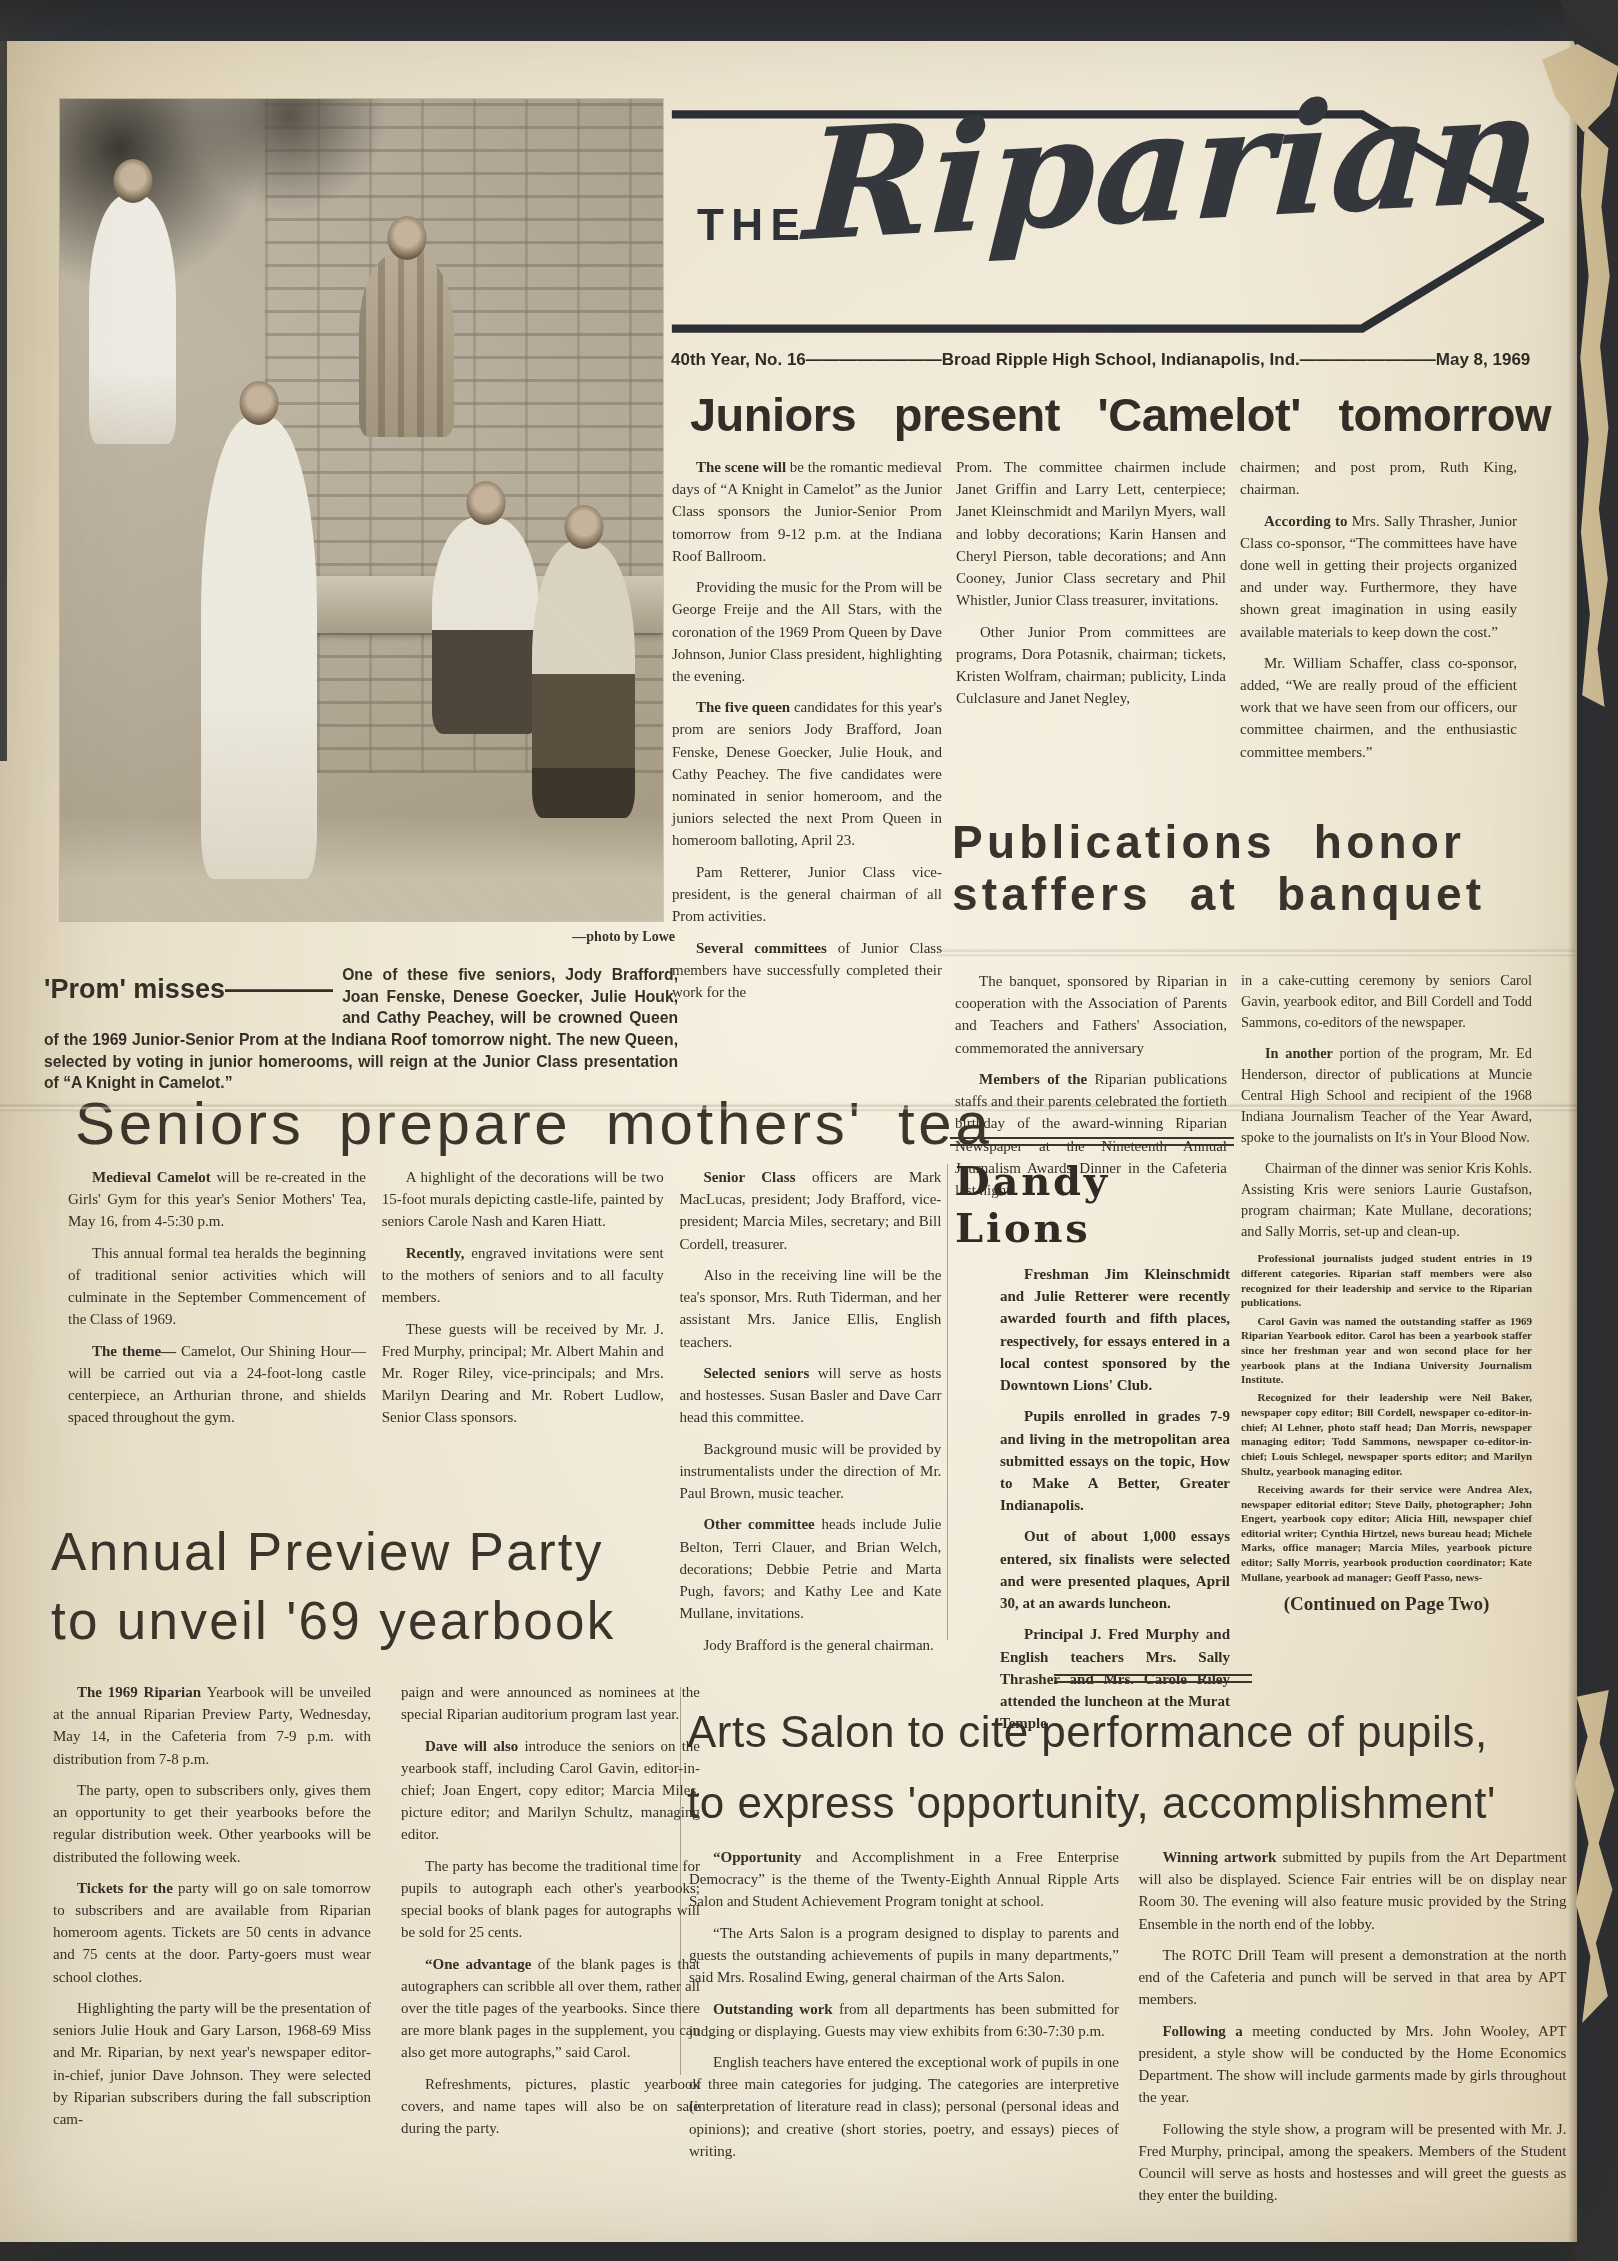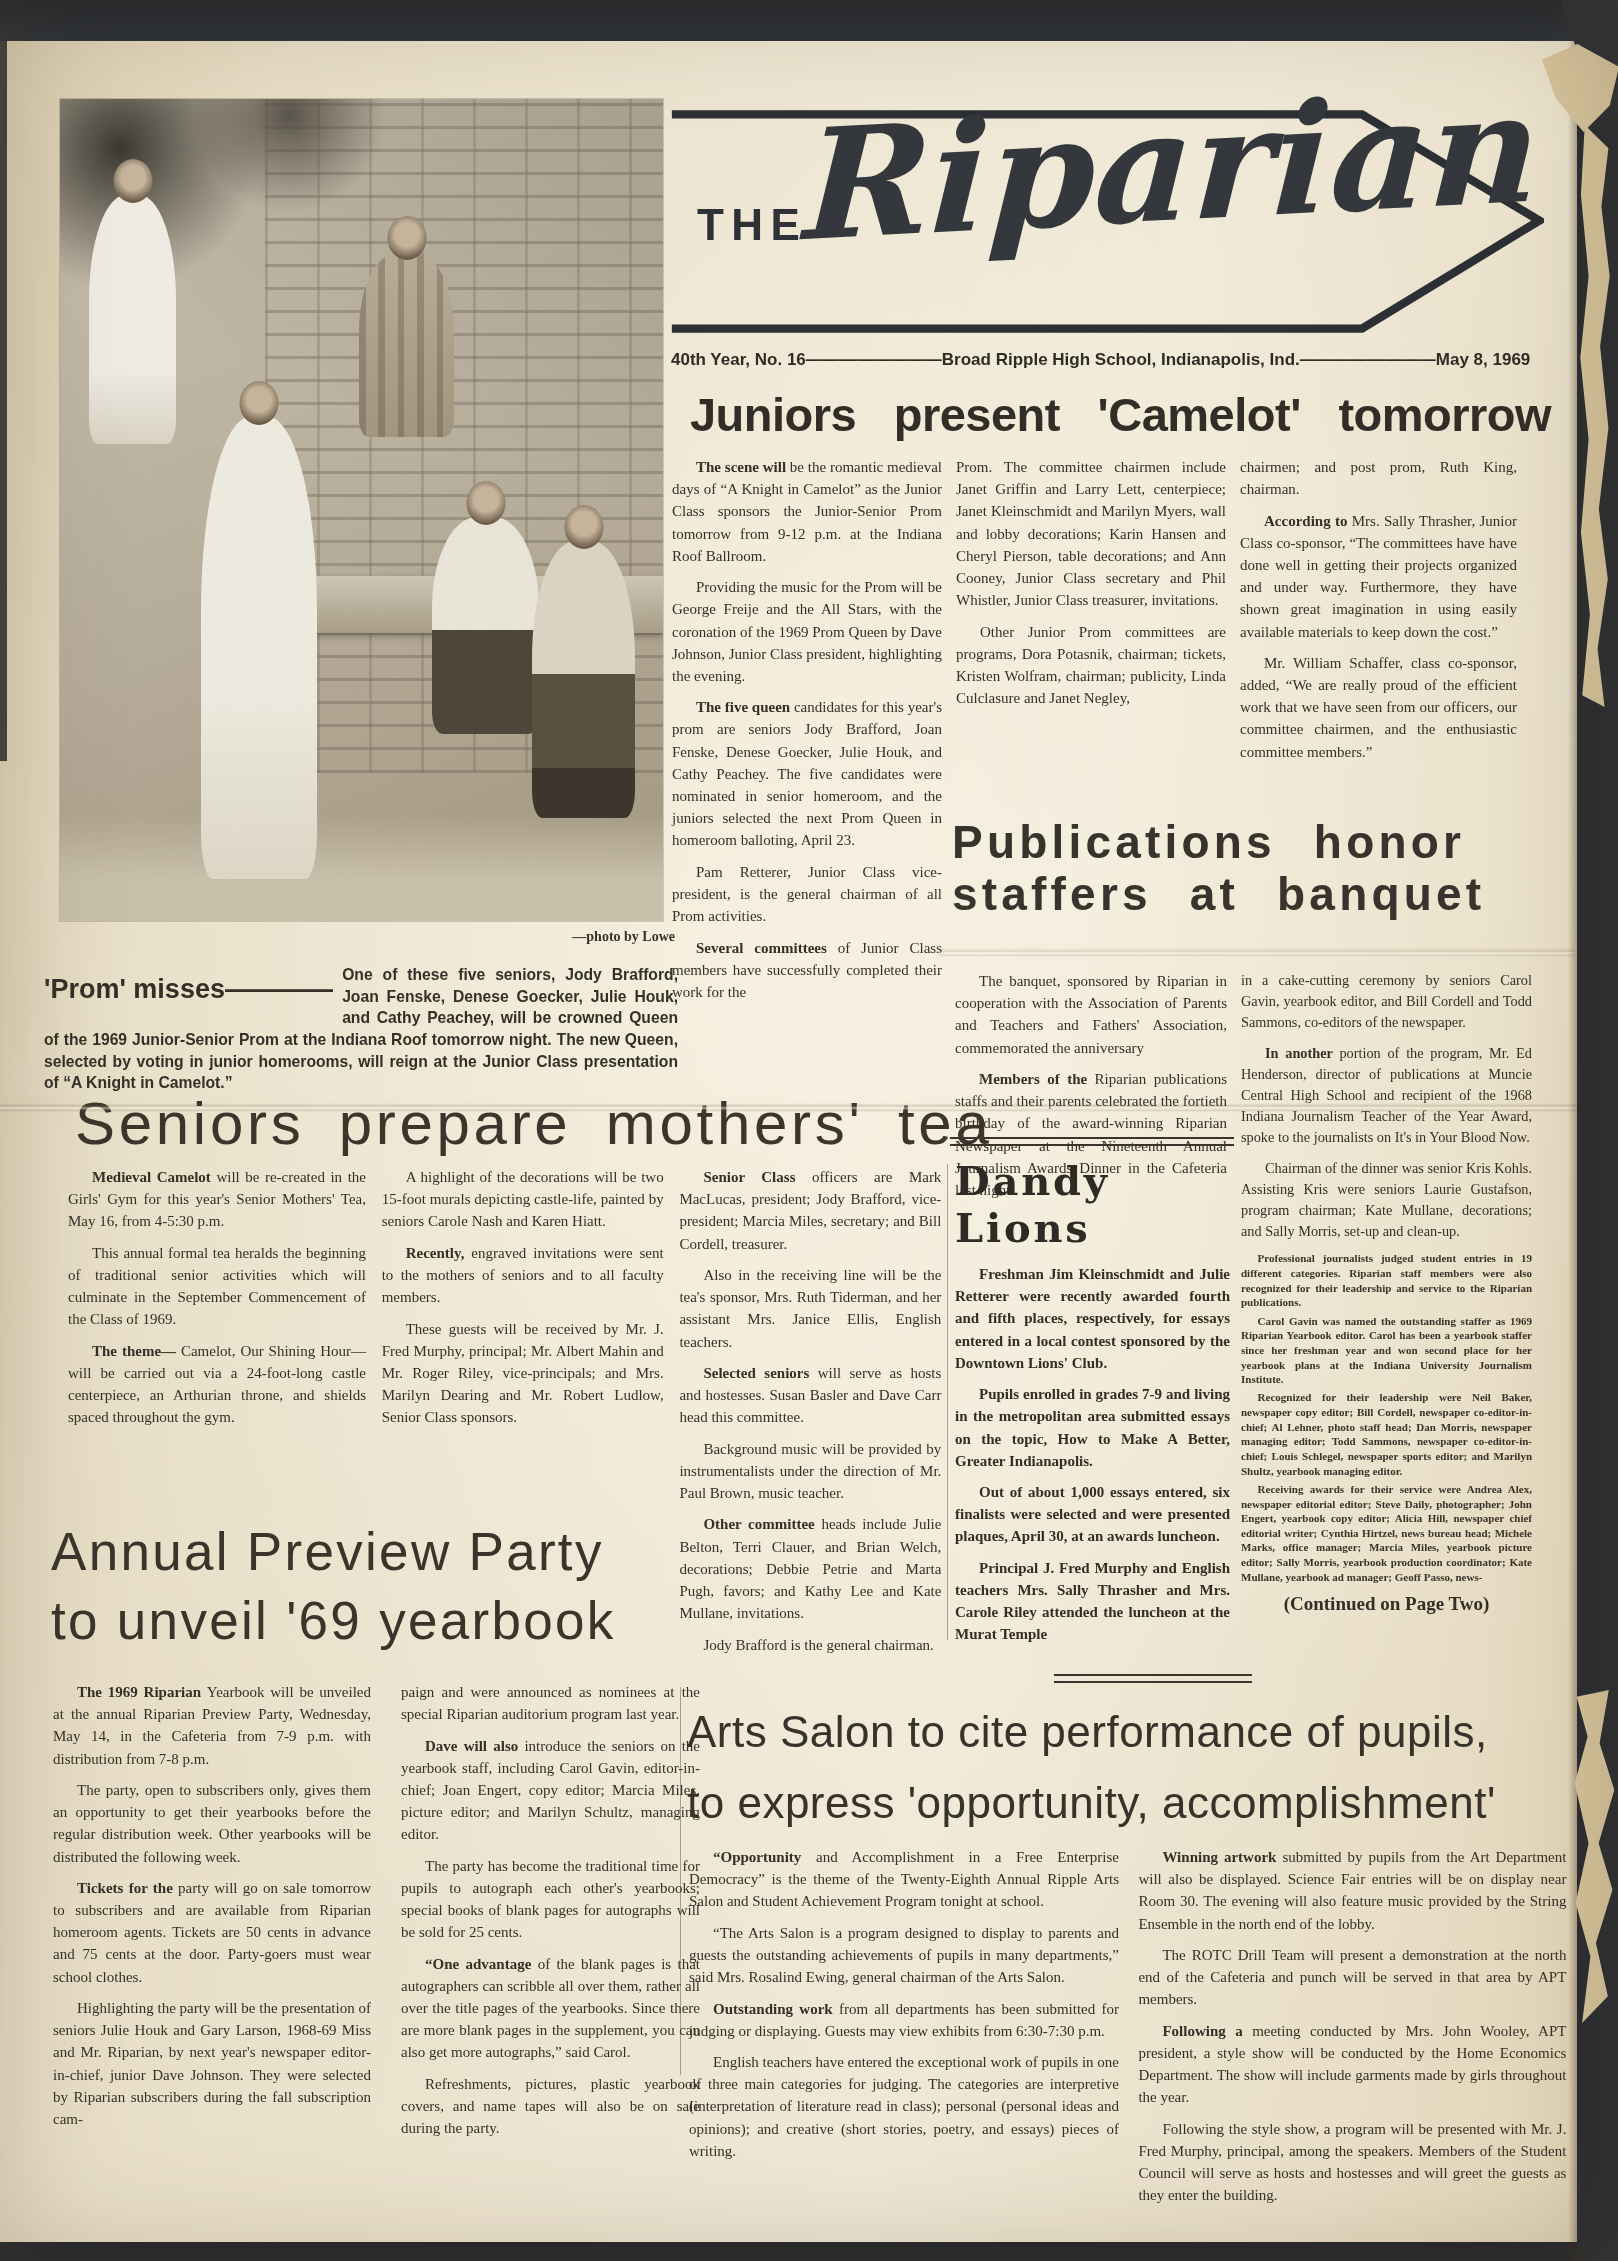--- a/index.html
+++ b/index.html
@@ -98,21 +98,21 @@
   .c585{width:270px;} .c600{width:277px;}
   .pub-colA{left:955px;top:970px;width:272px;}
   .pub-colB{left:1241px;top:970px;width:291px;}
   .pub-colB .col{font-size:14.3px;}
   .continued{font-weight:700;text-align:center;font-size:19px;margin:8.3px 0 0 0;}
   .dblrule{border-top:2.3px solid #3a342c;border-bottom:2.3px solid #3a342c;height:4.6px;}
   .rule-abovedandy{left:950px;top:1137px;width:284px;}
   .rule-belowdandy{left:1054px;top:1674px;width:198px;}
   .dandy{left:955px;top:1157px;width:275px;}
   .dandy .col{width:275px;}
-  .dandy .col p.para{font-weight:700;color:#332d25;}
+  .dandy .col p.para{font-weight:700;color:#332d25;margin-left:45px;}
   .cols-tea{left:68px;top:1166px;gap:15.7px;}
   .t1{width:298px;} .t2{width:282px;} .t3{width:262px;}
   .vr-tea{left:947px;top:1164px;height:476px;}
   .cols-yearbook{left:53px;top:1681px;gap:30px;}
   .y1{width:318px;} .y2{width:299px;}
   .vr-yb{left:680px;top:1687px;height:388px;}
   .cols-arts{left:689px;top:1846px;gap:19.4px;}
   .a1{width:430px;} .a2{width:428px;}
 
   

